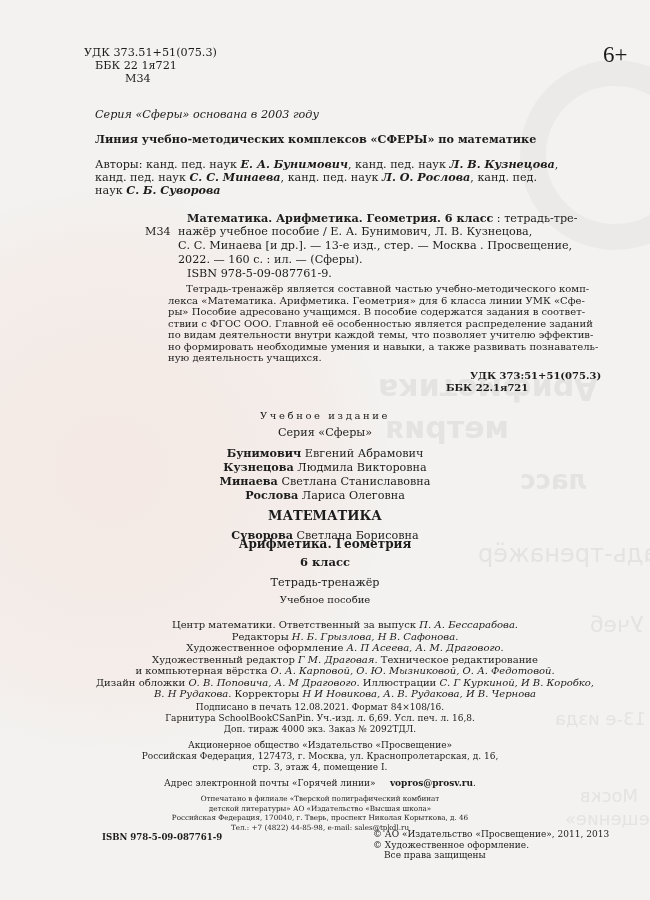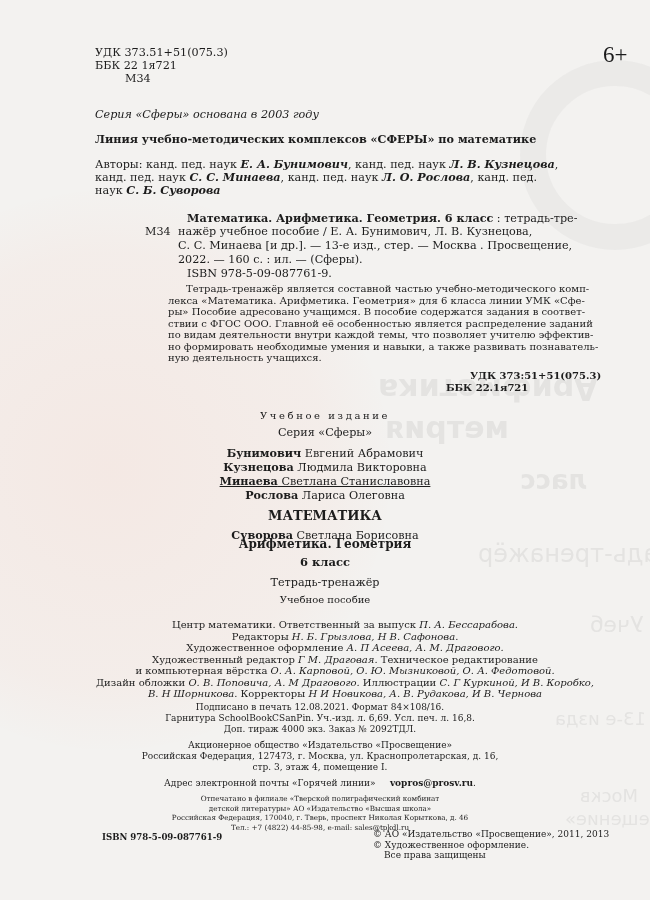--- a/index.html
+++ b/index.html
@@ -43,21 +43,21 @@
 <div class="bg-ring"></div>
 <div class="ghost" style="left:378px;top:372px;font-size:30px;transform:scaleY(-1) scaleX(-1);">Арифметика</div>
 <div class="ghost" style="left:385px;top:410px;font-size:30px;transform:scaleX(-1);">метрия</div>
 <div class="ghost" style="left:520px;top:465px;font-size:26px;transform:scaleX(-1);">ласс</div>
 <div class="ghost" style="left:478px;top:540px;font-size:24px;font-weight:normal;transform:scaleX(-1);">Тетрадь-тренажёр</div>
 <div class="ghost" style="left:590px;top:612px;font-size:22px;font-weight:normal;transform:scaleX(-1);">Учеб</div>
 <div class="ghost" style="left:555px;top:708px;font-size:18px;font-weight:normal;transform:scaleX(-1);">13-е изда</div>
 <div class="ghost" style="left:580px;top:785px;font-size:18px;font-weight:normal;transform:scaleX(-1);">Москв</div>
 <div class="ghost" style="left:565px;top:808px;font-size:18px;font-weight:normal;transform:scaleX(-1);">«Просвещение»</div>
 
-<div class="abs sm" style="left:95px;top:47px;text-align:right;">УДК 373.51+51(075.3)</div>
+<div class="abs sm" style="left:84px;top:47px;text-align:right;">УДК 373.51+51(075.3)</div>
 <div class="abs sm" style="left:95px;top:60px;">ББК 22 1я721</div>
 <div class="abs sm" style="left:125px;top:73px;">М34</div>
 <div class="abs age" style="left:603px;top:42px;">6+</div>
 
 <div class="abs sm ital" style="left:95px;top:109px;">Серия «Сферы» основана в 2003 году</div>
 <div class="abs sm bold" style="left:95px;top:133px;">Линия учебно-методических комплексов «СФЕРЫ» по математике</div>
 
 <div class="abs sm" style="left:95px;top:158px;">
   <span>Авторы: </span><span>канд. пед. наук </span><span class="bold ital">Е. А. Бунимович</span><span>, </span><span>канд. пед. наук </span><span class="bold ital">Л. В. Кузнецова</span><span>,</span>
 </div>
@@ -86,38 +86,38 @@
   <p>но формировать необходимые умения и навыки, а также развивать познаватель-</p>
   <p>ную деятельность учащихся.</p>
 </div>
 <div class="abs xs bold" style="left:470px;top:370px;">УДК 373:51+51(075.3)</div>
 <div class="abs xs bold" style="left:446px;top:382px;">ББК 22.1я721</div>
 
 <div class="abs xs center spaced" style="left:200px;top:410px;width:250px;">Учебное издание</div>
 <div class="abs sm center" style="left:200px;top:427px;width:250px;">Серия «Сферы»</div>
 <div class="abs sm center" style="left:200px;top:447px;width:250px;"><span class="bold">Бунимович</span><span> Евгений Абрамович</span></div>
 <div class="abs sm center" style="left:200px;top:461px;width:250px;"><span class="bold">Кузнецова</span><span> Людмила Викторовна</span></div>
-<div class="abs sm center" style="left:200px;top:475px;width:250px;text-decoration:underline;"><span class="bold">Минаева</span><span> Светлана Станиславовна</span></div>
+<div class="abs sm center" style="left:200px;top:475px;width:250px;"><span class="bold">Минаева</span><span> Светлана Станиславовна</span></div>
 <div class="abs sm center" style="left:200px;top:489px;width:250px;"><span class="bold">Рослова</span><span> Лариса Олеговна</span></div>
 <div class="abs sm center" style="left:200px;top:503px;width:250px;margin-top:26px;"><span class="bold">Суворова</span><span> Светлана Борисовна</span></div>
 
 <div class="abs center bold" style="left:200px;top:508px;width:250px;font-size:13px;line-height:15px;">МАТЕМАТИКА</div>
 <div class="abs center bold" style="left:200px;top:537px;width:250px;font-size:12px;line-height:14px;">Арифметика. Геометрия</div>
 <div class="abs center bold" style="left:200px;top:555px;width:250px;font-size:11.5px;line-height:14px;">6 класс</div>
 <div class="abs sm center" style="left:200px;top:577px;width:250px;">Тетрадь-тренажёр</div>
 <div class="abs xs center" style="left:200px;top:594px;width:250px;">Учебное пособие</div>
 
 <div class="abs xs center" style="left:60px;top:619px;width:570px;">
   <p><span>Центр математики. Ответственный за выпуск </span><span class="ital">П. А. Бессарабова.</span></p>
   <p><span>Редакторы </span><span class="ital">Н. Б. Грызлова, Н В. Сафонова.</span></p>
   <p><span>Художественное оформление </span><span class="ital">А. П Асеева, А. М. Драгового.</span></p>
   <p><span>Художественный редактор </span><span class="ital">Г М. Драговая</span><span>. Техническое редактирование</span></p>
   <p><span>и компьютерная вёрстка </span><span class="ital">О. А. Карповой, О. Ю. Мызниковой, О. А. Федотовой.</span></p>
   <p><span>Дизайн обложки </span><span class="ital">О. В. Поповича, А. М Драгового.</span><span> Иллюстрации </span><span class="ital">С. Г Куркиной, И В. Коробко,</span></p>
-  <p><span class="ital">В. Н Шорникова.</span><span> Корректоры </span><span class="ital">Н И Новикова, А. В. Рудакова, И В. Чернова</span></p>
+  <p><span class="ital">В. Н Рудакова.</span><span> Корректоры </span><span class="ital">Н И Новикова, А. В. Рудакова, И В. Чернова</span></p>
 </div>
 
 <div class="abs xxs center" style="left:100px;top:702px;width:440px;font-size:9px;line-height:10.8px;">
   <p>Подписано в печать 12.08.2021. Формат 84×108/16.</p>
   <p>Гарнитура SchoolBookCSanPin. Уч.-изд. л. 6,69. Усл. печ. л. 16,8.</p>
   <p>Доп. тираж 4000 экз. Заказ № 2092ТДЛ.</p>
 </div>
 <div class="abs xxs center" style="left:100px;top:740px;width:440px;font-size:9px;line-height:10.8px;">
   <p>Акционерное общество «Издательство «Просвещение»</p>
   <p>Российская Федерация, 127473, г. Москва, ул. Краснопролетарская, д. 16,</p>

